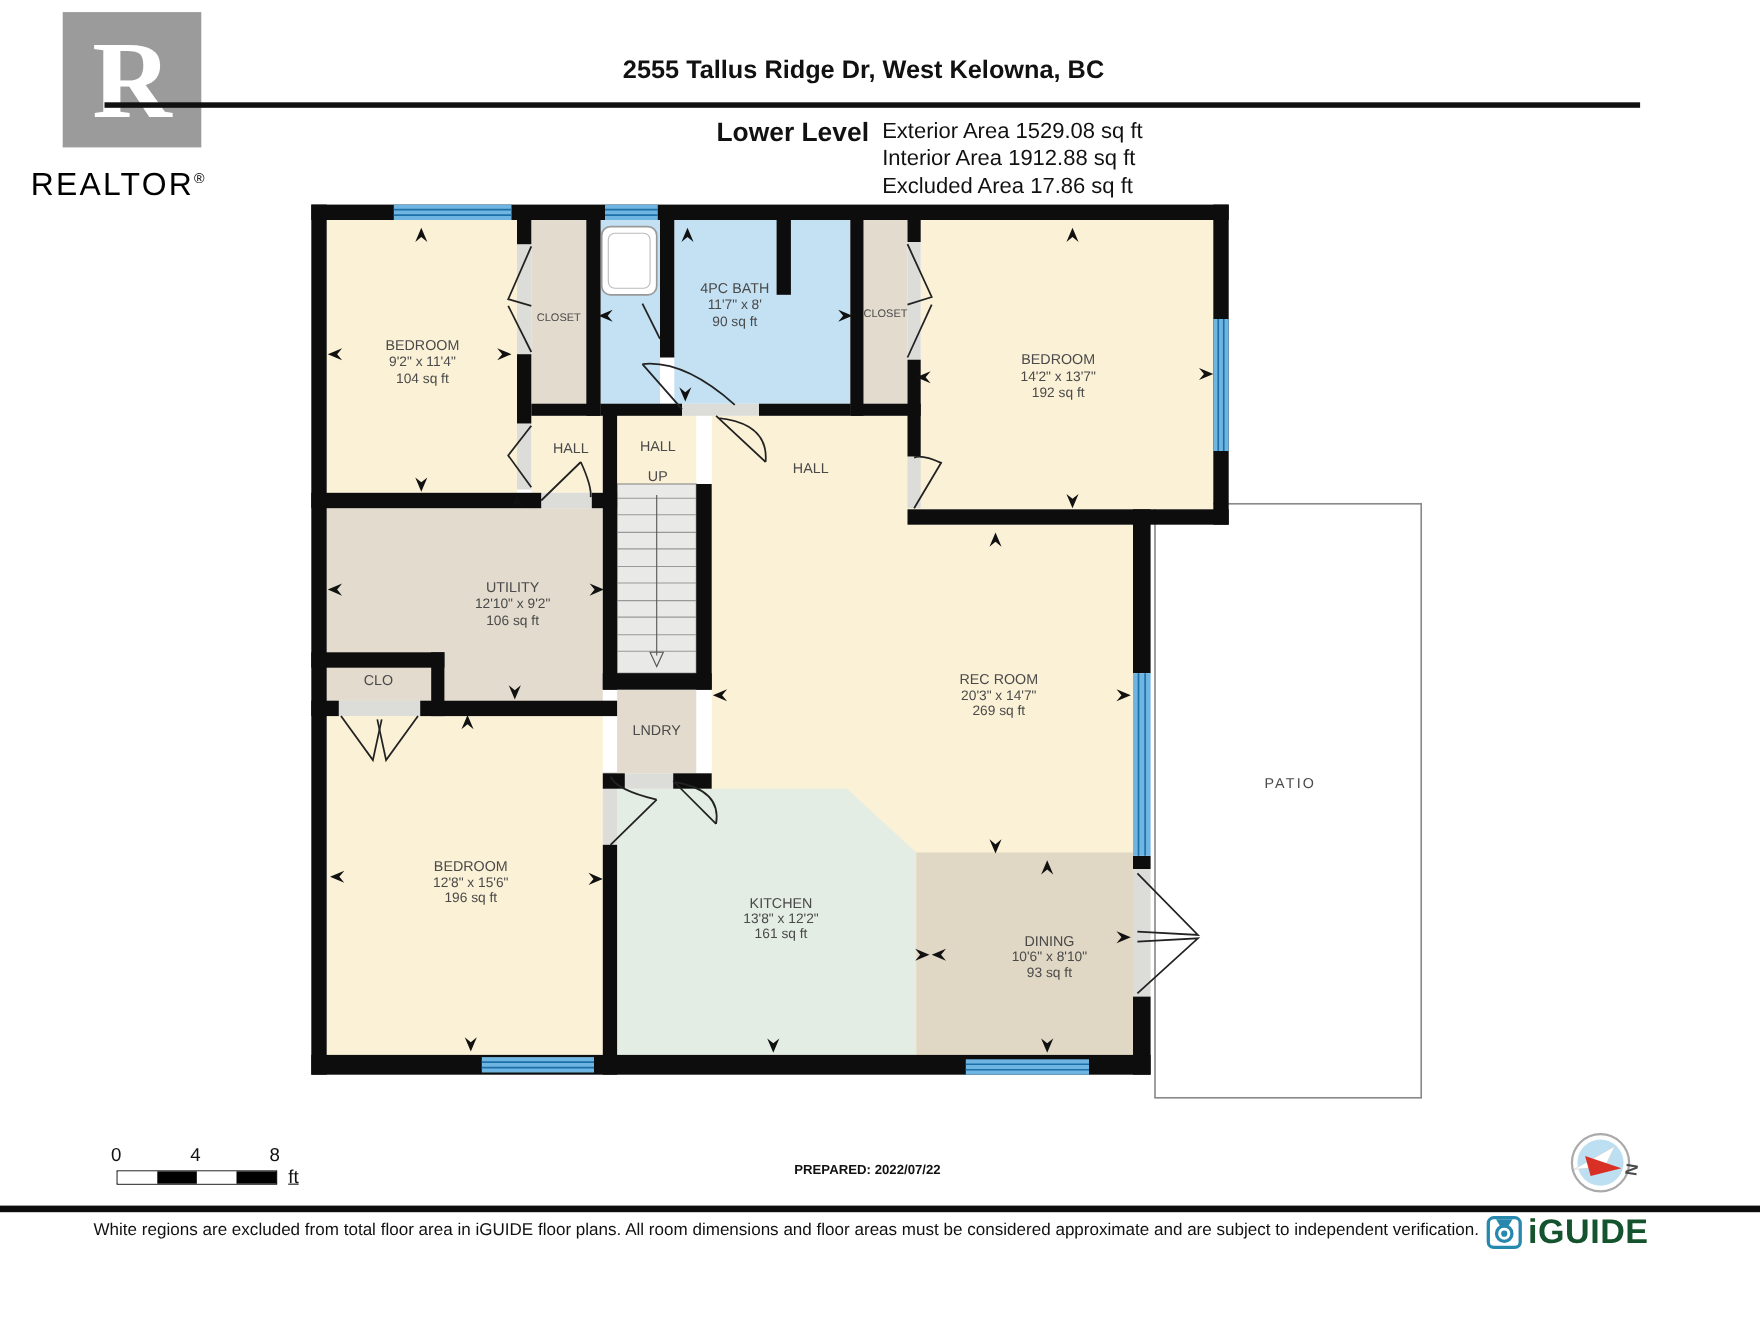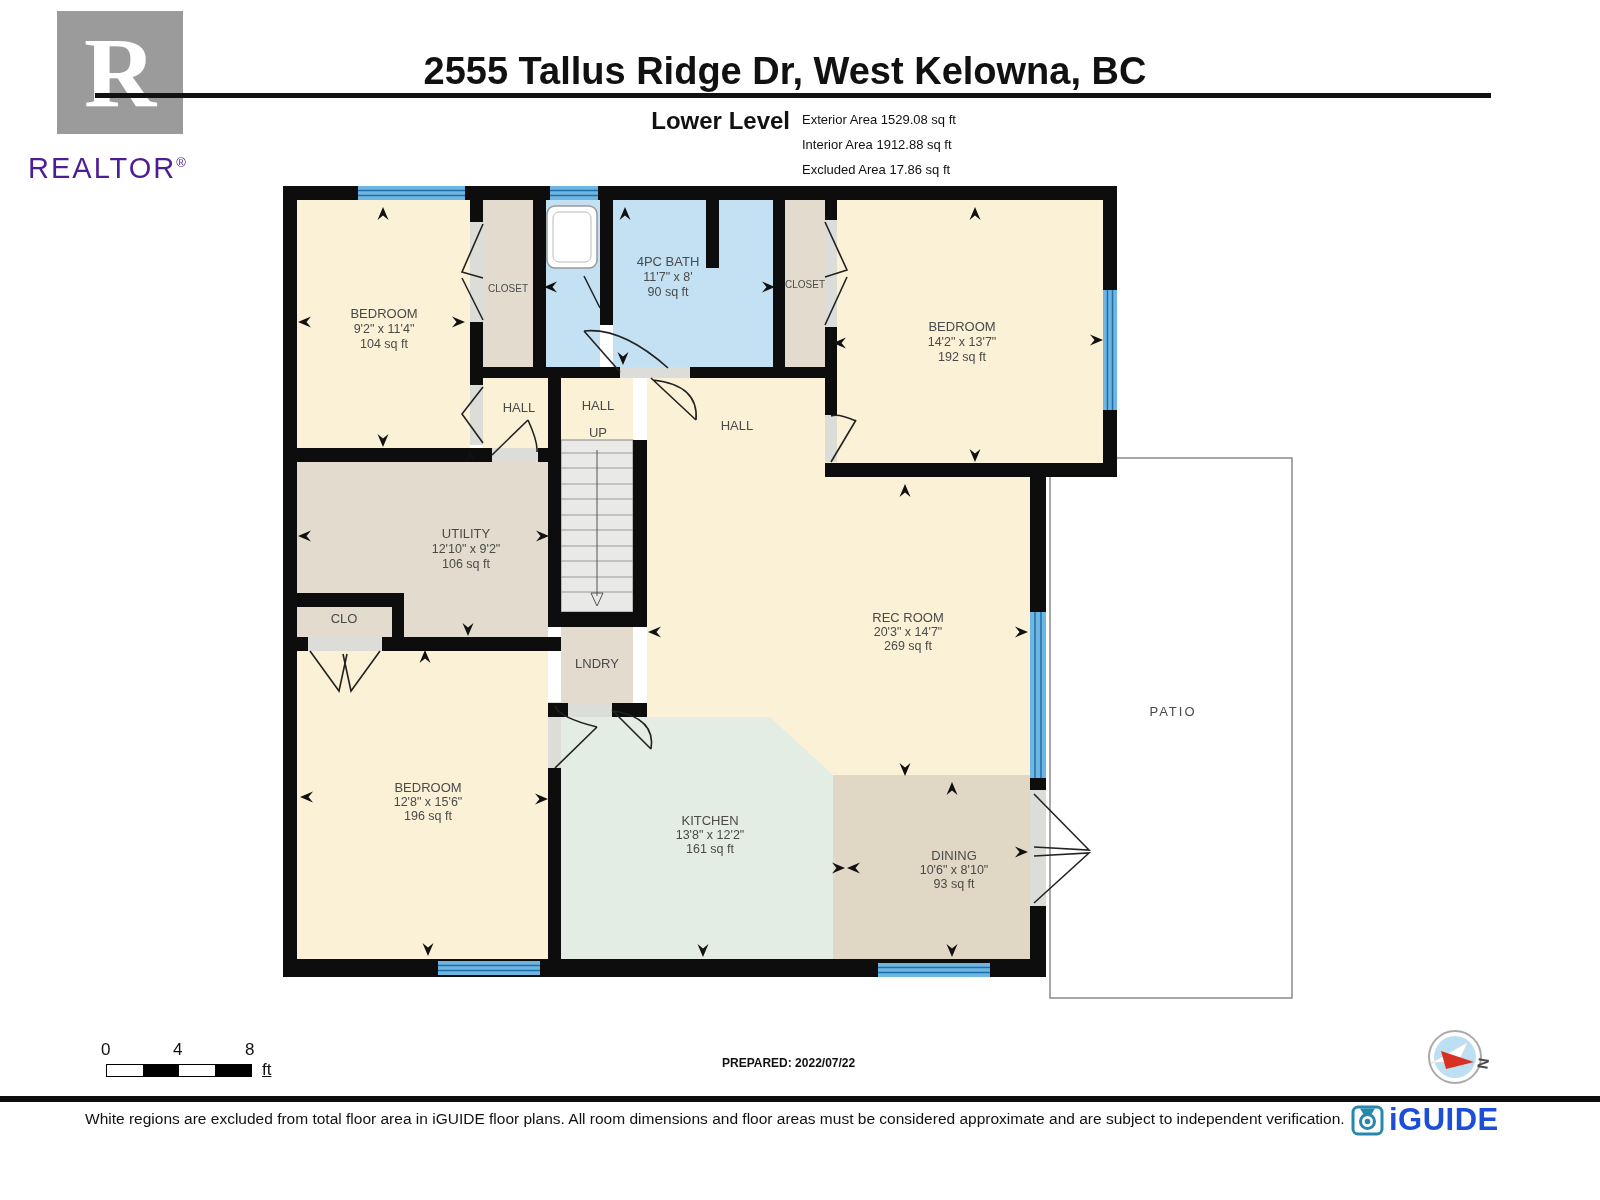--- a/index.html
+++ b/index.html
@@ -5,37 +5,37 @@
   html,body{margin:0;padding:0;}
   body{
     width:1600px;height:1200px;position:relative;background:#ffffff;
     font-family:"Liberation Sans", sans-serif;overflow:hidden;color:#111;
   }
   .abs{position:absolute;}
   
   .realtor-box{left:57px;top:11px;width:126px;height:123px;background:#9B9B9B;
     display:flex;align-items:center;justify-content:center;}
   .realtor-box span{color:#fff;font-weight:bold;font-size:100px;line-height:100px;font-family:"Liberation Serif",serif;}
-  .realtor-word{left:28px;top:152px;width:175px;color:#4c1d95;font-size:29px;letter-spacing:2px;font-weight:400;}
+  .realtor-word{left:28px;top:152px;width:175px;color:#000000;font-size:29px;letter-spacing:2px;font-weight:400;}
   .realtor-word sup{font-size:13px;}
   .title-rule{left:95px;top:93px;width:1396px;height:5px;background:#111;}
-  .page-title{left:0;top:50px;width:1570px;text-align:center;font-size:38px;font-weight:bold;}
+  .page-title{left:0;top:50px;width:1570px;text-align:center;font-size:23px;font-weight:bold;}
   .level-label{top:107px;left:540px;width:250px;text-align:right;font-weight:bold;font-size:24px;}
-  .area-lines{top:107px;left:802px;font-size:13px;line-height:25px;}
+  .area-lines{top:107px;left:802px;font-size:20px;line-height:25px;}
   
   .scalebar{left:106px;top:1040px;width:200px;height:40px;font-size:17px;}
   .scalebar .t{position:absolute;top:0;}
   .scalebar .t0{left:-5px;} .scalebar .t4{left:67px;} .scalebar .t8{left:139px;}
   .scalebar .bar{position:absolute;top:24px;left:0;width:144px;height:11px;border:1.5px solid #000;display:flex;}
   .scalebar .bar i{flex:1;} .scalebar .sw{background:#fff;} .scalebar .sb{background:#000;}
   .scalebar .unit{position:absolute;left:156px;top:20px;text-decoration:underline;}
   .prepared{left:722px;top:1056px;font-size:12px;font-weight:bold;}
   .footer-bar{left:0;top:1096px;width:1600px;height:6px;background:#0d0d0d;}
   .disclaimer{left:85px;top:1110px;font-size:15.5px;}
-  .iguide{left:1350px;top:1102px;display:flex;align-items:center;gap:3px;color:#1d4ed8;}
+  .iguide{left:1350px;top:1102px;display:flex;align-items:center;gap:3px;color:#14532d;}
   .iguide .txt{font-size:31px;font-weight:bold;letter-spacing:0.5px;}
   
   svg text{font-family:"Liberation Sans",sans-serif;fill:#4a4a4a;}
   .rn{font-size:13px;} .rd{font-size:12.5px;} .sm{font-size:10px;} .pat{font-size:13px;letter-spacing:2px;}
 </style>
 </head>
 <body>
 
 <svg class="abs" style="left:0;top:0" width="1600" height="1200" viewBox="0 0 1600 1200">
   <defs>

